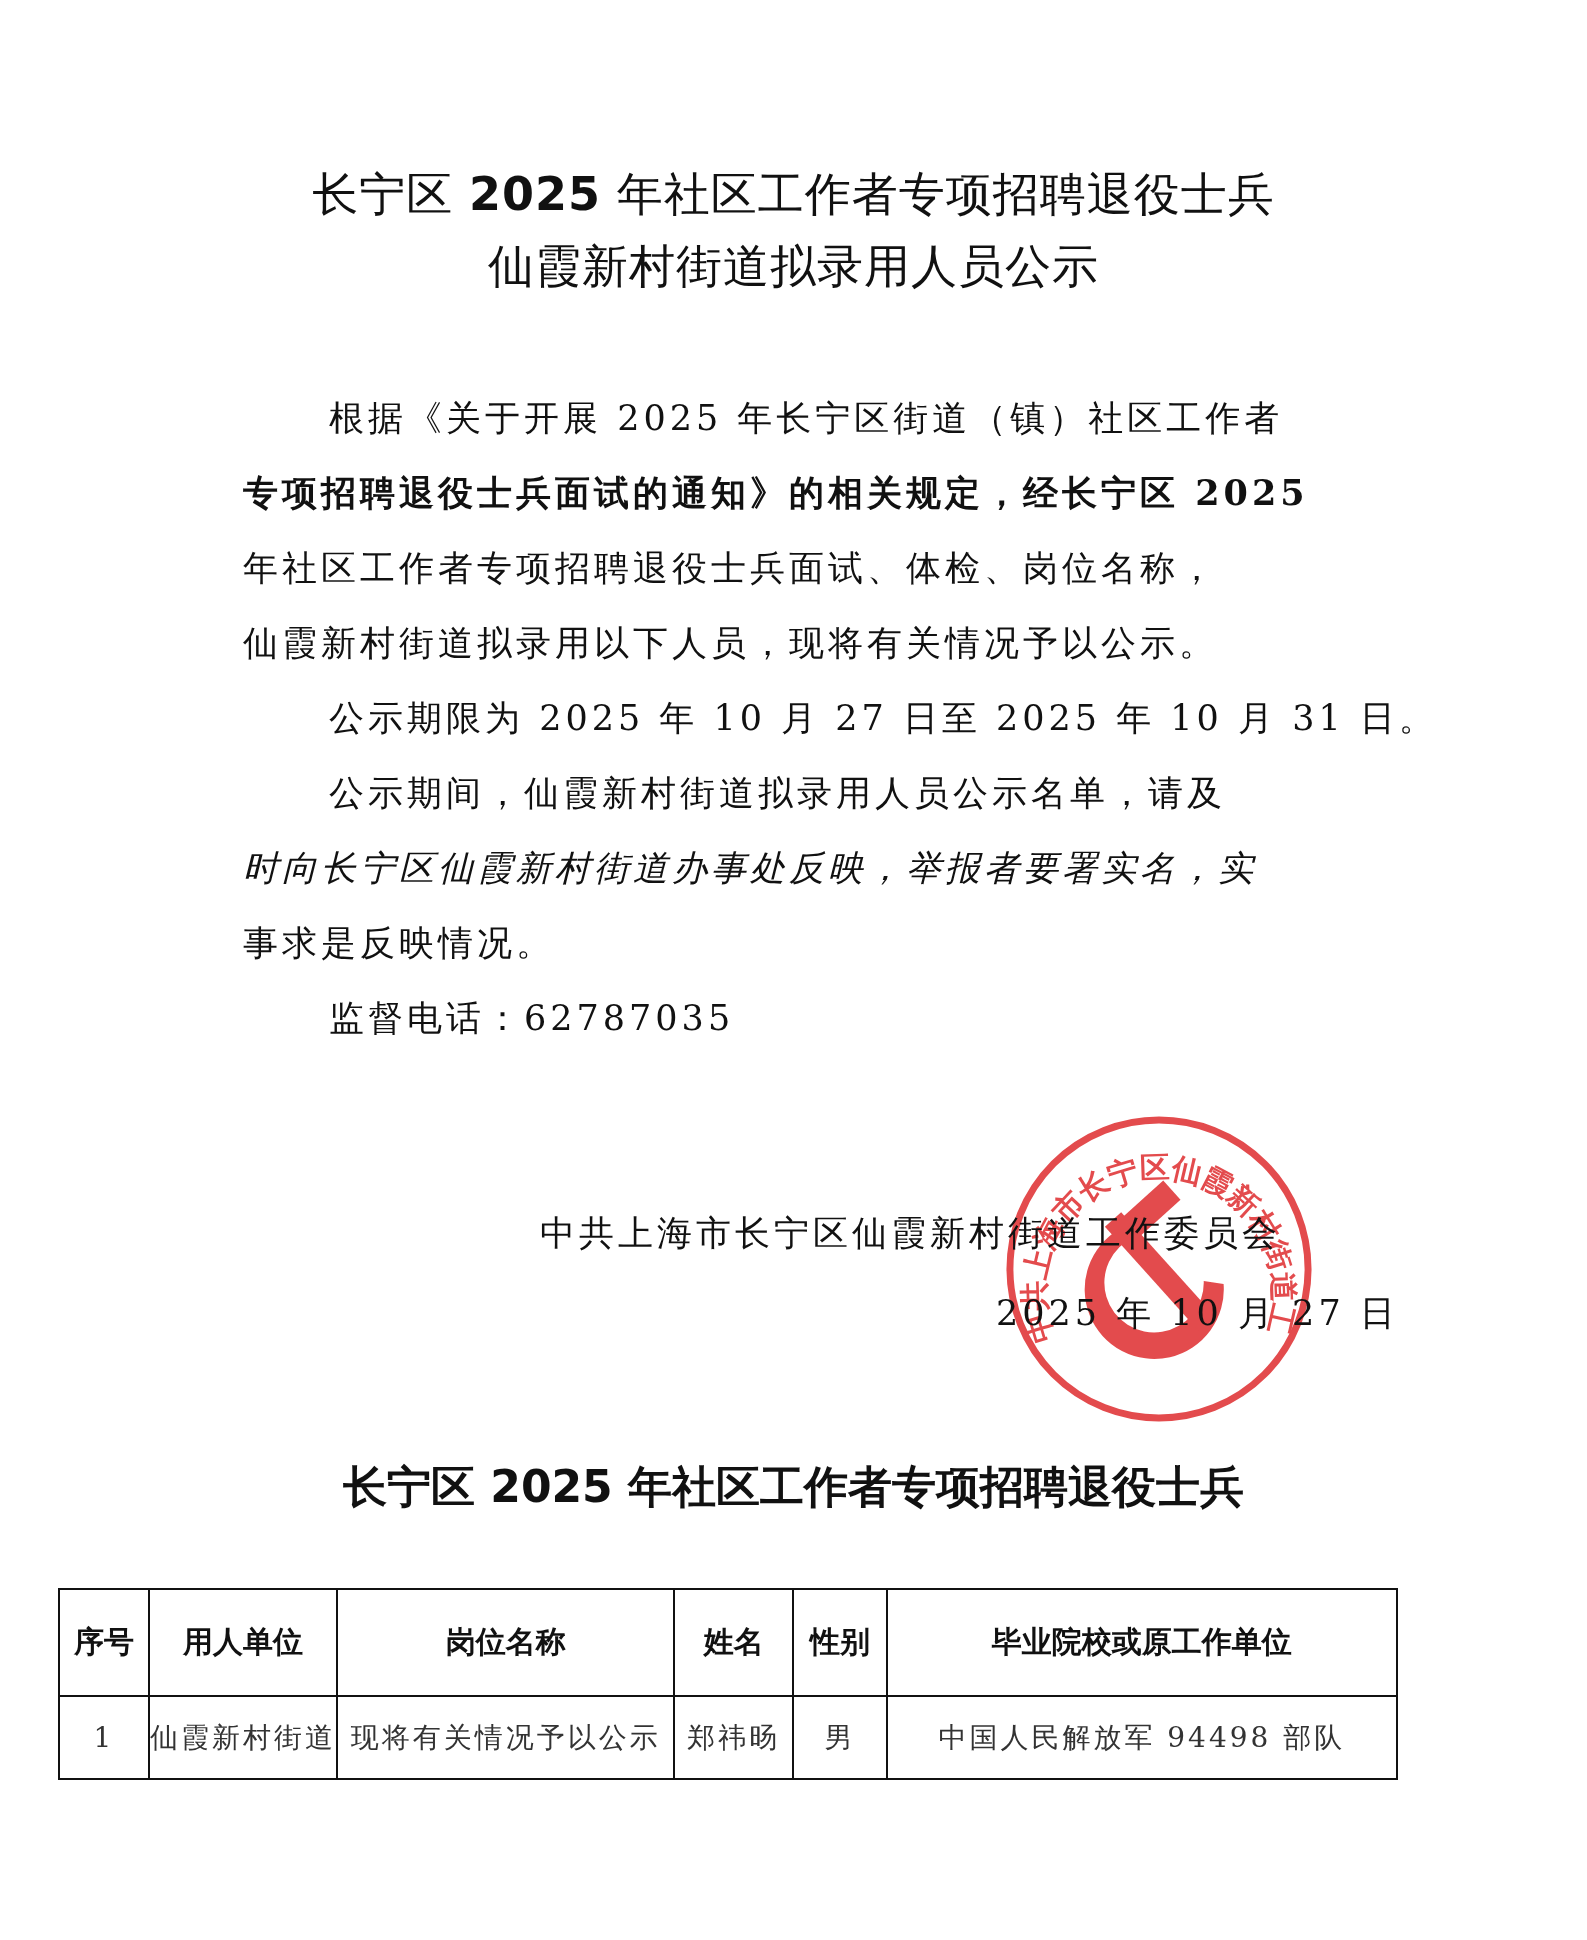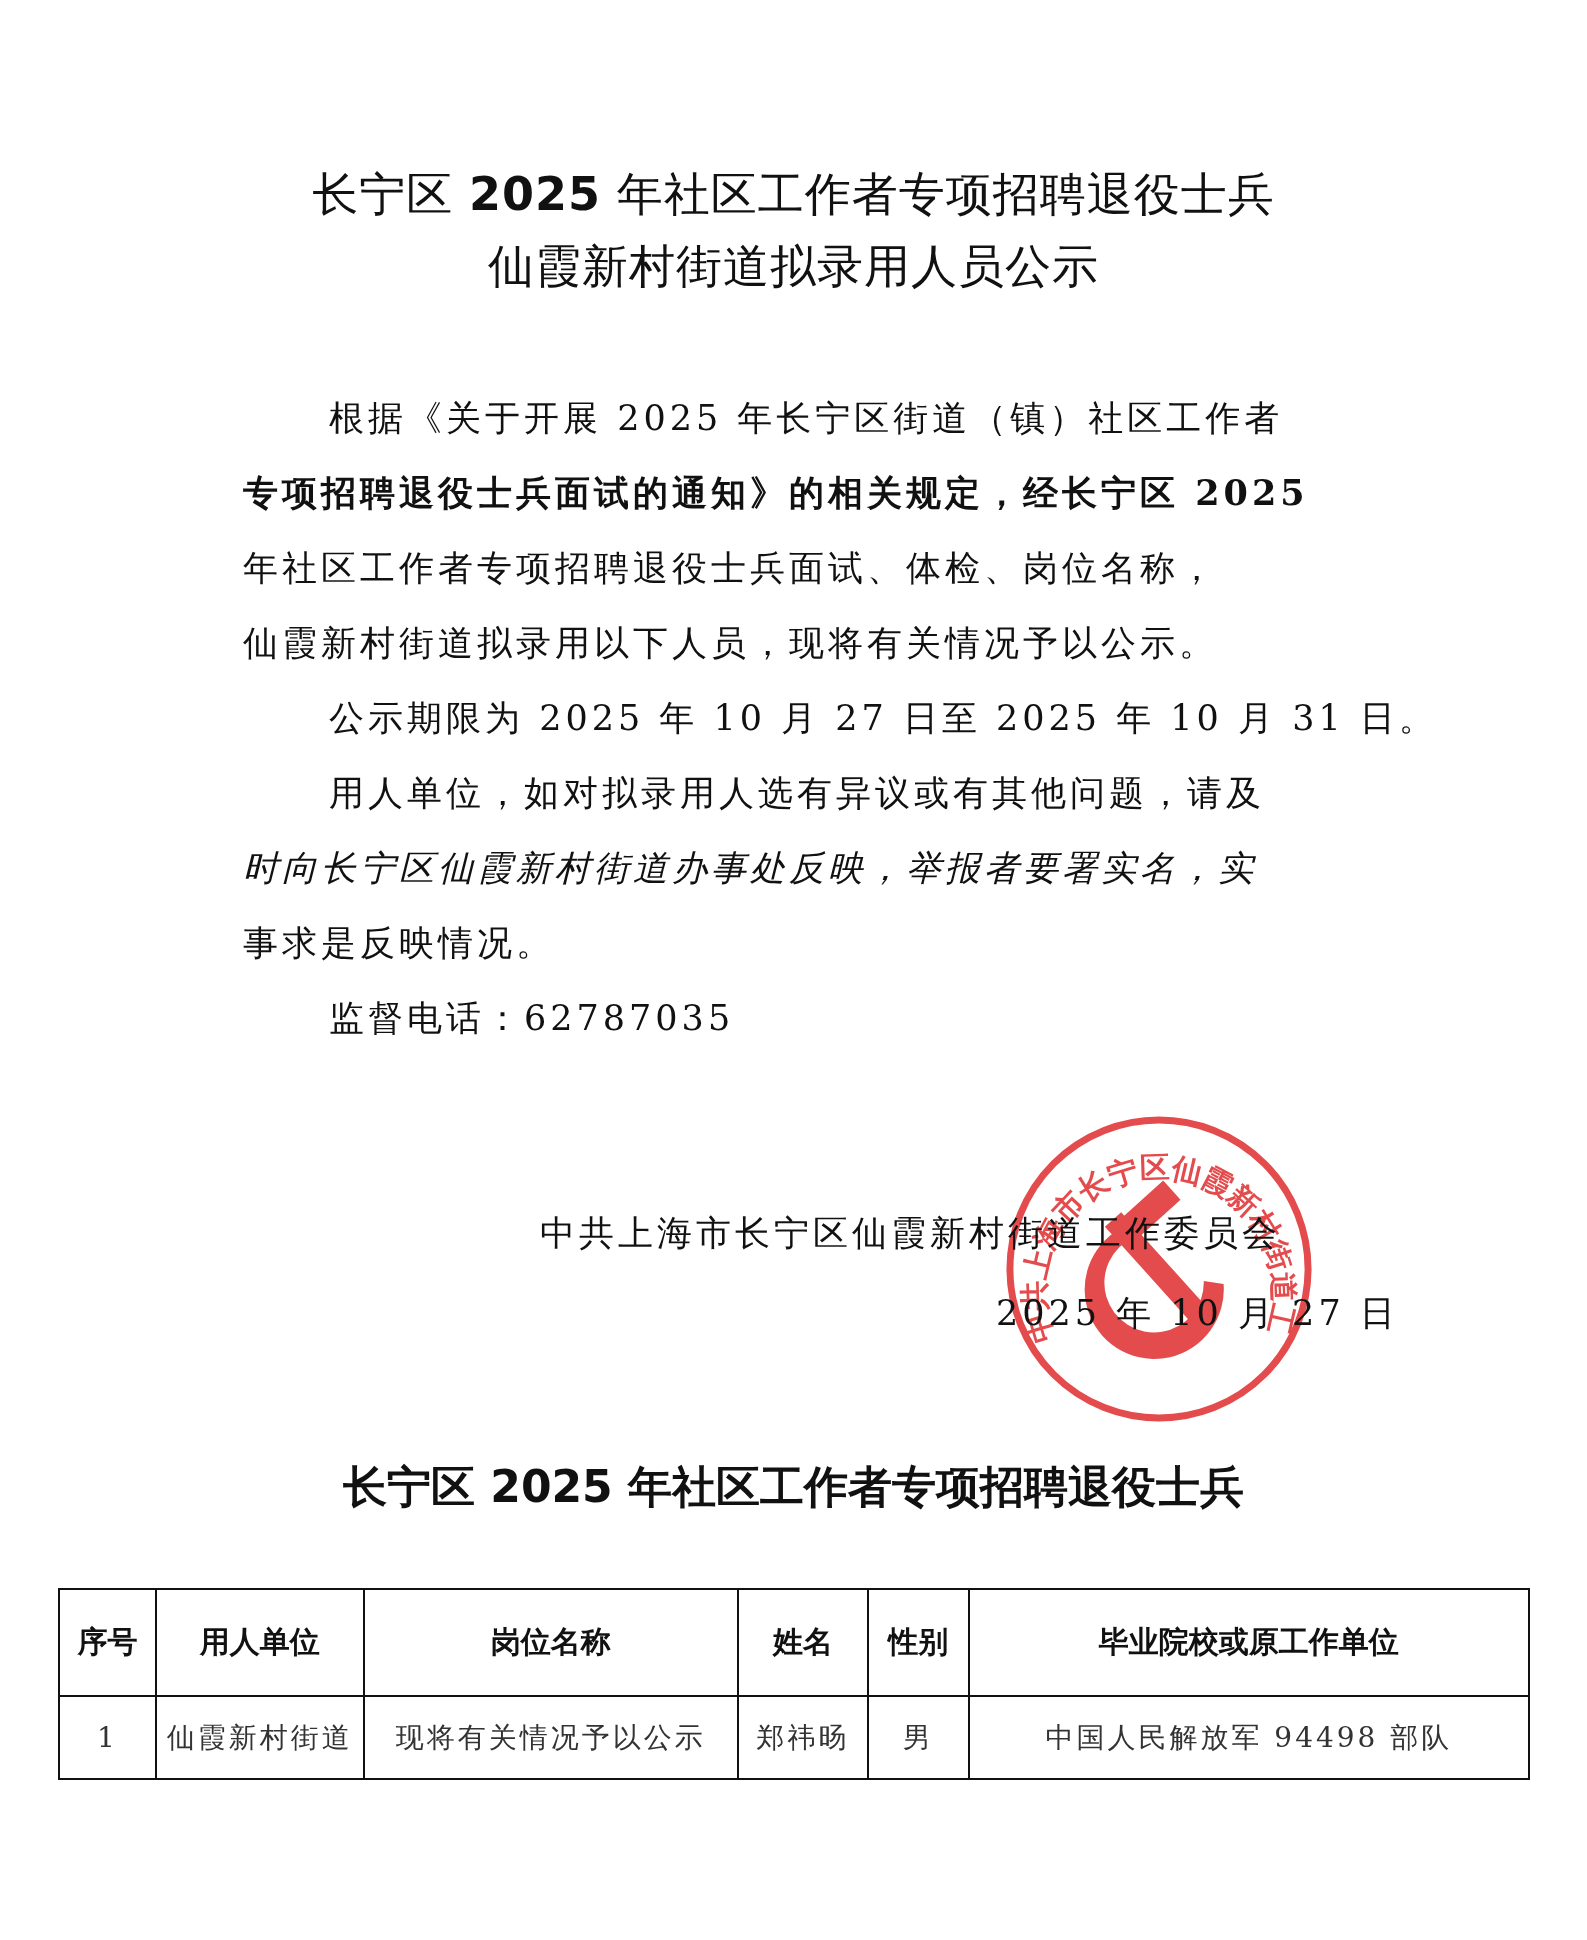--- a/index.html
+++ b/index.html
@@ -15,42 +15,42 @@
   .line { position: absolute; left: 0; white-space: nowrap; }
   .indent { left: 86px; }
 
   .sign { position: absolute; font-size: 35px; letter-spacing: 4px; white-space: nowrap; z-index: 2; }
 
   .stamp { position: absolute; left: 1000px; top: 1110px; width: 318px; height: 318px; z-index: 1; opacity: 0.9; }
 
   .title2 { position: absolute; left: 0; width: 1587px; top: 1452px; text-align: center;
             font-size: 44px; line-height: 70px; font-weight: bold; }
 
-  table.roster { position: absolute; left: 58px; top: 1588px; width: 1472px; border-collapse: collapse; }
+  table.roster { position: absolute; left: 58px; top: 1588px; width: 1340px; border-collapse: collapse; }
   table.roster th, table.roster td { border: 2px solid #111; text-align: center; padding: 0; }
   table.roster th { height: 105px; font-size: 30px; font-weight: bold; }
   table.roster td { height: 81px; font-size: 28px; color: #333; letter-spacing: 3px; }
 </style>
 </head>
 <body>
 
 <div class="title1 sans">
   <div>
     <span>长宁区</span>&nbsp;<span class="num">2025</span>&nbsp;<span>年社区工作者专项招聘退役士兵</span>
   </div>
   <div>仙霞新村街道拟录用人员公示</div>
 </div>
 
 <div class="body serif" style="top:0;">
   <div class="line indent" style="top:395px;">根据《关于开展 2025 年长宁区街道（镇）社区工作者</div>
   <div class="line" style="top:470px;font-weight:bold;">专项招聘退役士兵面试的通知》的相关规定，经长宁区 2025</div>
   <div class="line" style="top:545px;">年社区工作者专项招聘退役士兵面试、体检、岗位名称，</div>
   <div class="line" style="top:620px;">仙霞新村街道拟录用以下人员，现将有关情况予以公示。</div>
   <div class="line indent" style="top:695px;">公示期限为 2025 年 10 月 27 日至 2025 年 10 月 31 日。</div>
-  <div class="line indent" style="top:770px;">用人单位，如对拟录用人选有异议或有其他问题，请及</div>
+  <div class="line indent" style="top:770px;">公示期间，仙霞新村街道拟录用人员公示名单，请及</div>
   <div class="line" style="top:845px;font-style:italic;">时向长宁区仙霞新村街道办事处反映，举报者要署实名，实</div>
   <div class="line" style="top:920px;">事求是反映情况。</div>
   <div class="line indent" style="top:995px;">
     <span>监督电话：</span><span>62787035</span>
   </div>
 </div>
 
 <svg class="stamp" viewBox="0 0 320 320">
   <circle cx="160" cy="160" r="150" fill="none" stroke="#e0383a" stroke-width="7"></circle>
 

